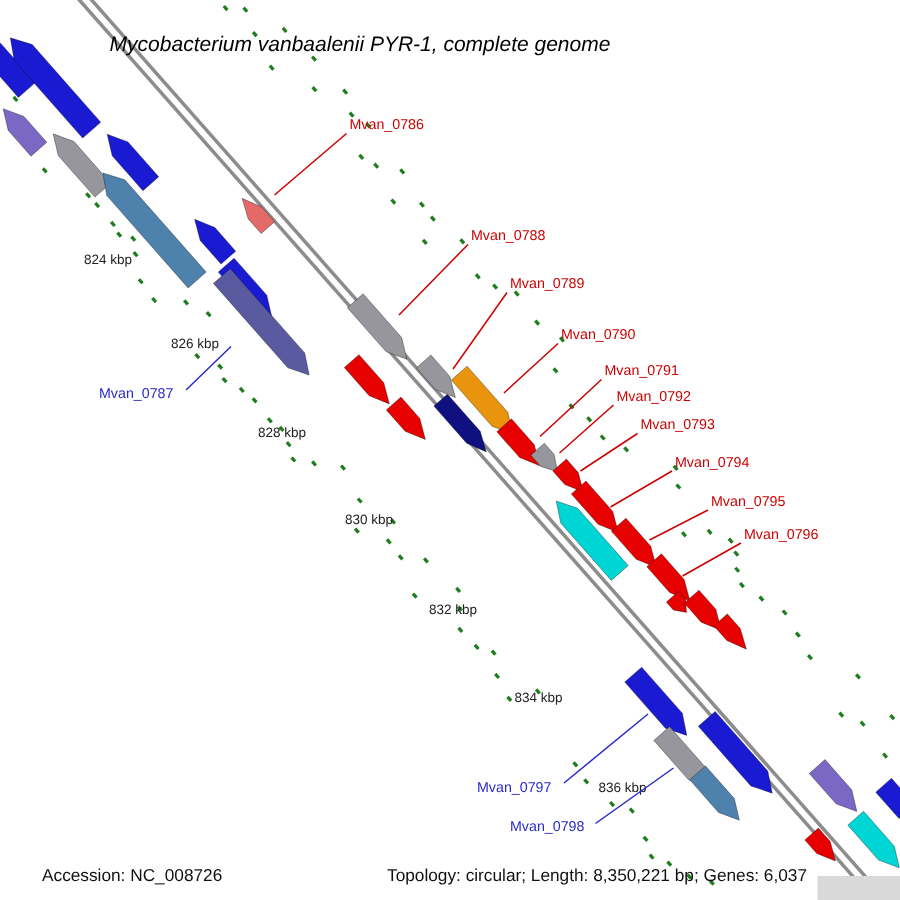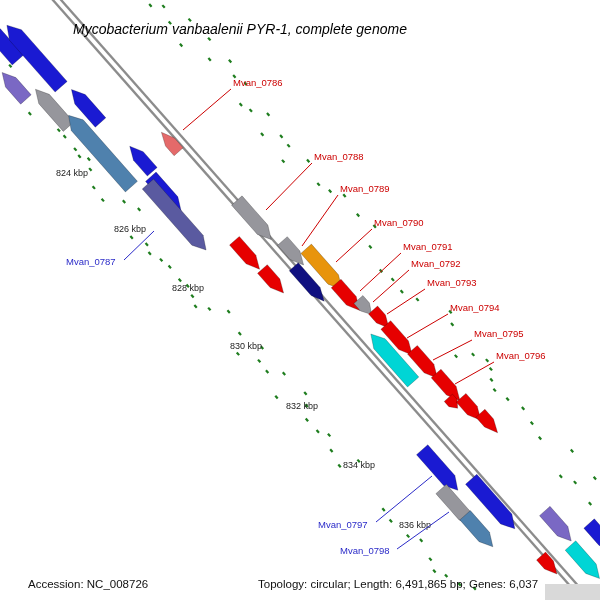--- a/index.html
+++ b/index.html
@@ -213,16 +213,16 @@
       <line x1="124" y1="260" x2="154" y2="231" stroke="#2a2ac8" stroke-width="1"></line>
       <text x="66" y="265" font-size="9.5" fill="#2a2ac8">Mvan_0787</text>
       <line x1="376" y1="522" x2="432" y2="476" stroke="#2a2ac8" stroke-width="1"></line>
       <text x="318" y="528" font-size="9.5" fill="#2a2ac8">Mvan_0797</text>
       <line x1="397" y1="549" x2="449" y2="512" stroke="#2a2ac8" stroke-width="1"></line>
       <text x="340" y="554" font-size="9.5" fill="#2a2ac8">Mvan_0798</text>
     </svg>
   <div id="title">Mycobacterium vanbaalenii PYR-1, complete genome</div>
   <div id="statusbar">
     <span id="accession">Accession: NC_008726</span>
-    <span id="summary">Topology: circular; Length: 6,491,865 bp; Genes: 6,037</span>
+    <span id="summary">Topology: circular; Length: 8,350,221 bp; Genes: 6,037</span>
   </div>
   <div id="cornerbox"></div>
 </div>
 
 </body></html>

